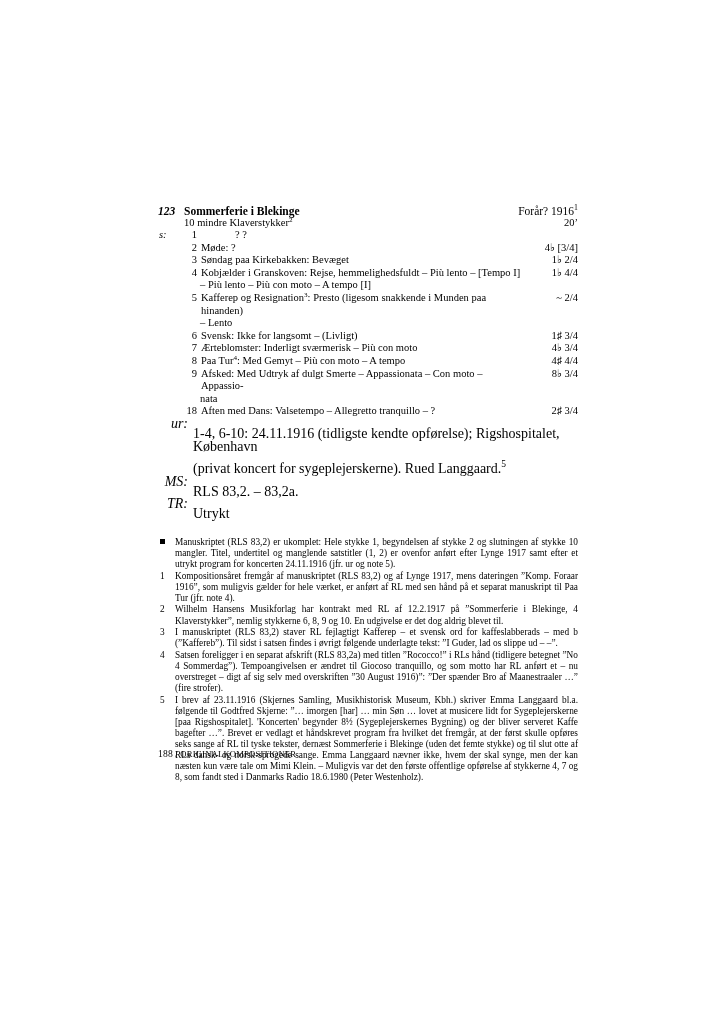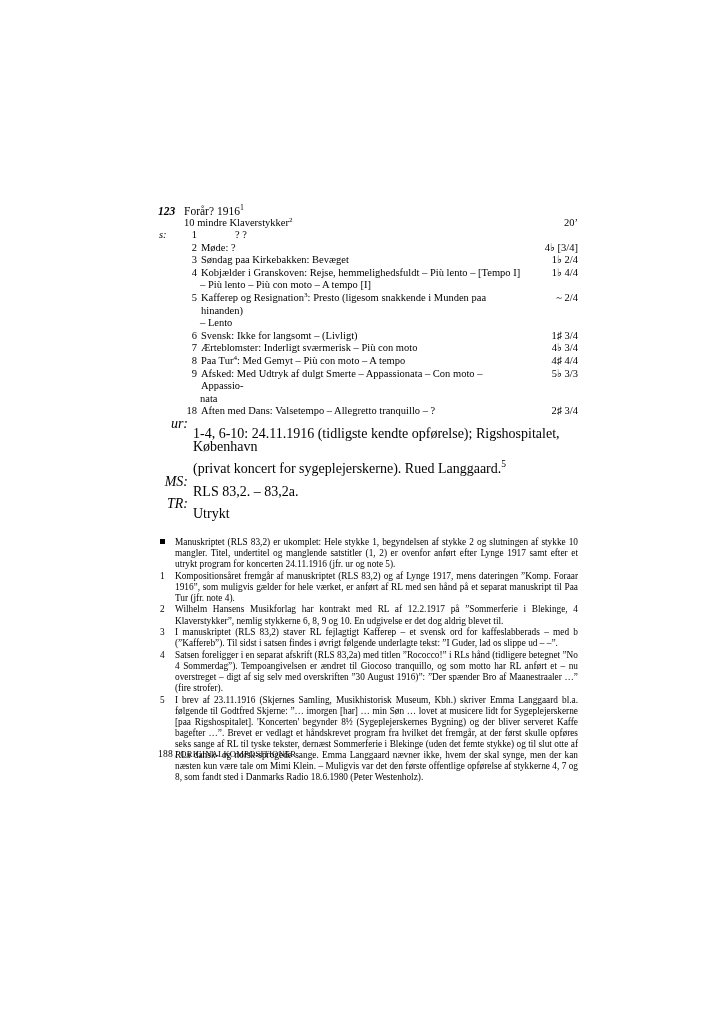--- a/index.html
+++ b/index.html
@@ -152,20 +152,21 @@
 </style>
 </head>
 <body>
 
 <div class="page">
 
   <div class="content">
 
     <div class="title-row">
       <span class="cat-num">123</span>
+      <span class="work-title">Sommerferie i Blekinge</span>
       <span class="title-right"><span>Forår? 1916</span><sup>1</sup></span>
     </div>
 
     <div class="subtitle-row">
       <span class="subtitle-text"><span>10 mindre Klaverstykker</span><sup>2</sup></span>
       <span class="subtitle-right">20’</span>
     </div>
 
     <div class="mv-block">
 
@@ -227,21 +228,21 @@
         <span class="mv-label"></span>
         <span class="mv-num">8</span>
         <span class="mv-text"><span>Paa Tur</span><sup>4</sup><span>: Med Gemyt – Più con moto – A tempo</span></span>
         <span class="mv-right">4♯ 4/4</span>
       </div>
 
       <div class="mv-row">
         <span class="mv-label"></span>
         <span class="mv-num">9</span>
         <span class="mv-text">Afsked: Med Udtryk af dulgt Smerte – Appassionata – Con moto – Appassio-</span>
-        <span class="mv-right">5♭ 3/3</span>
+        <span class="mv-right">8♭ 3/4</span>
       </div>
       <div class="mv-cont">
         <span class="mv-text">nata</span>
       </div>
 
       <div class="mv-row">
         <span class="mv-label"></span>
         <span class="mv-num">18</span>
         <span class="mv-text">Aften med Dans: Valsetempo – Allegretto tranquillo – ?</span>
         <span class="mv-right">2♯ 3/4</span>

